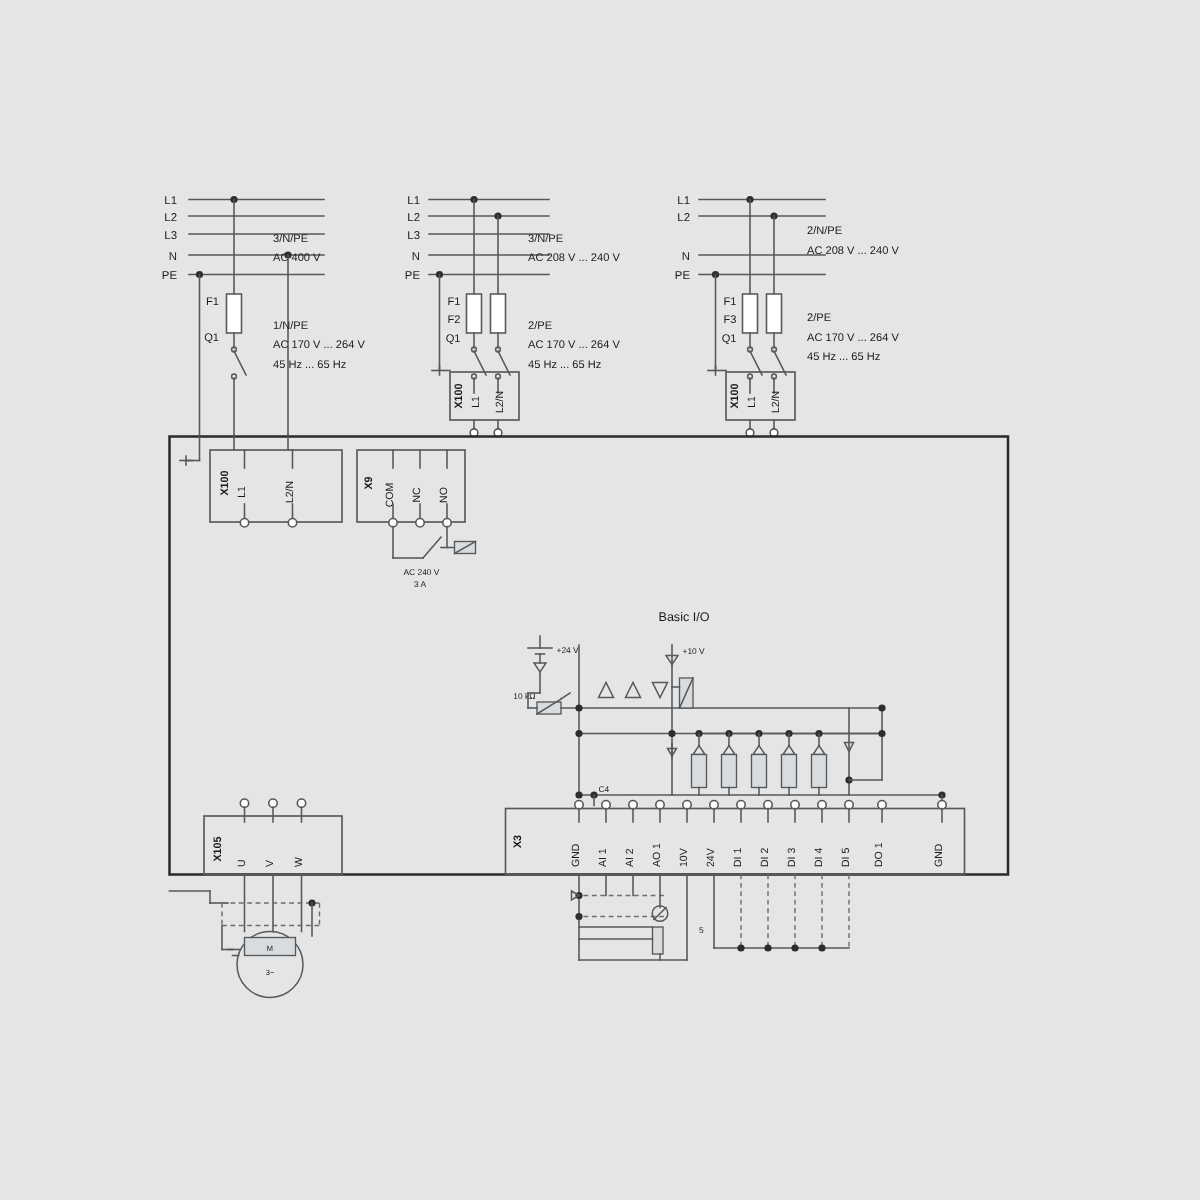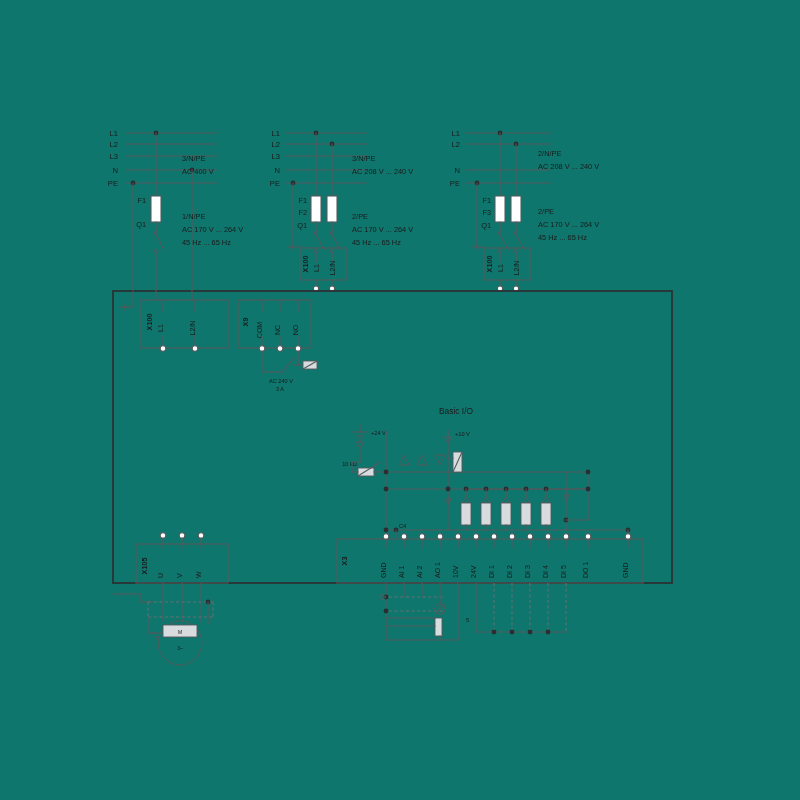--- a/index.html
+++ b/index.html
@@ -1,18 +1,18 @@
 <!DOCTYPE html>
 <html><head>
 <meta charset="utf-8">
 <title>Drive Connection Diagram</title>
 <style>
   html,body{margin:0;padding:0;background:#ffffff;}
   body{width:800px;height:800px;font-family:"Liberation Sans",sans-serif;color:#1a1a1a;}
-  #stage{position:relative;width:800px;height:800px;overflow:hidden;background:#0f766e;}
+  #stage{position:relative;width:800px;height:800px;overflow:hidden;background:#e5e5e5;}
   svg#diagram{position:absolute;left:0;top:0;width:800px;height:800px;}
   .wire{stroke:#55595c;stroke-width:1.05;fill:none;stroke-linecap:square;}
   .encl{stroke:#2b2e30;stroke-width:1.7;fill:none;}
   .blk{stroke:#55595c;stroke-width:1.1;fill:none;}
   .dash{stroke:#6a6e70;stroke-width:0.95;fill:none;stroke-dasharray:3.2,2.4;}
   .node{fill:#2b2e30;}
   .term{fill:#ffffff;stroke:#55595c;stroke-width:1.05;}
   .fusebody{fill:#ffffff;stroke:#55595c;stroke-width:1.05;}
   .sym{fill:none;stroke:#55595c;stroke-width:1.0;}
   .symf{fill:#d9dcde;stroke:#55595c;stroke-width:0.9;}

